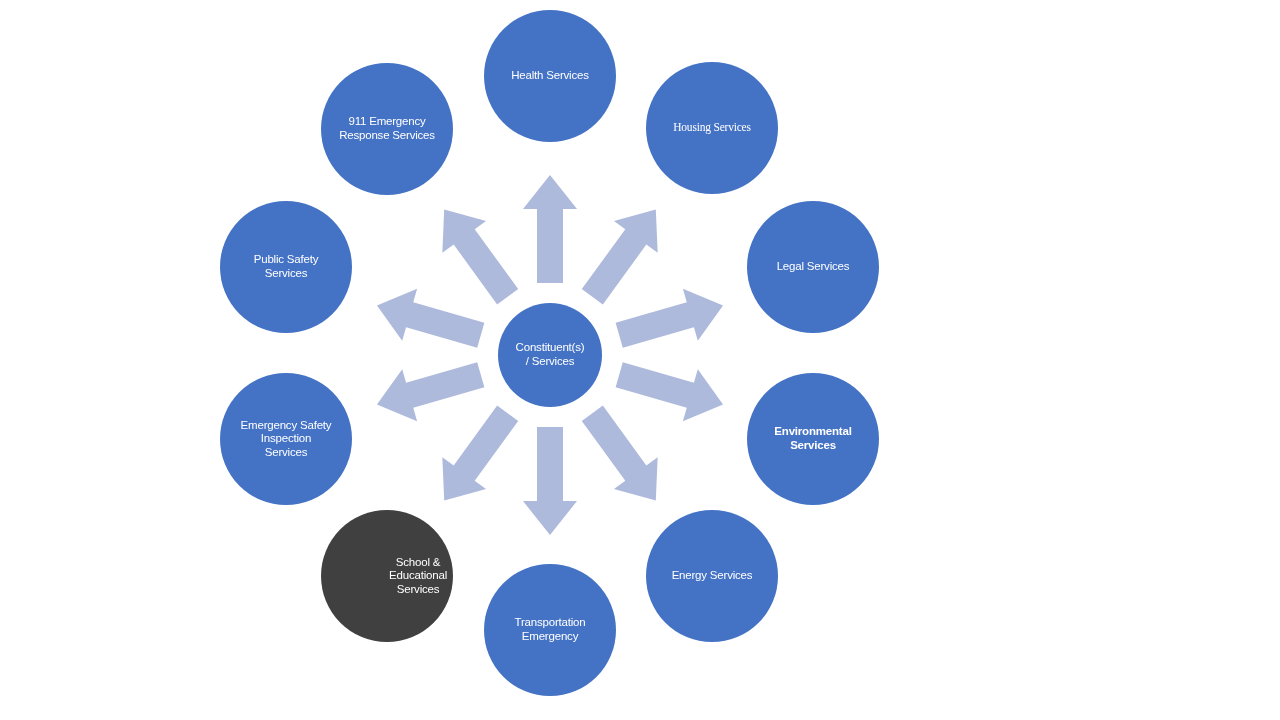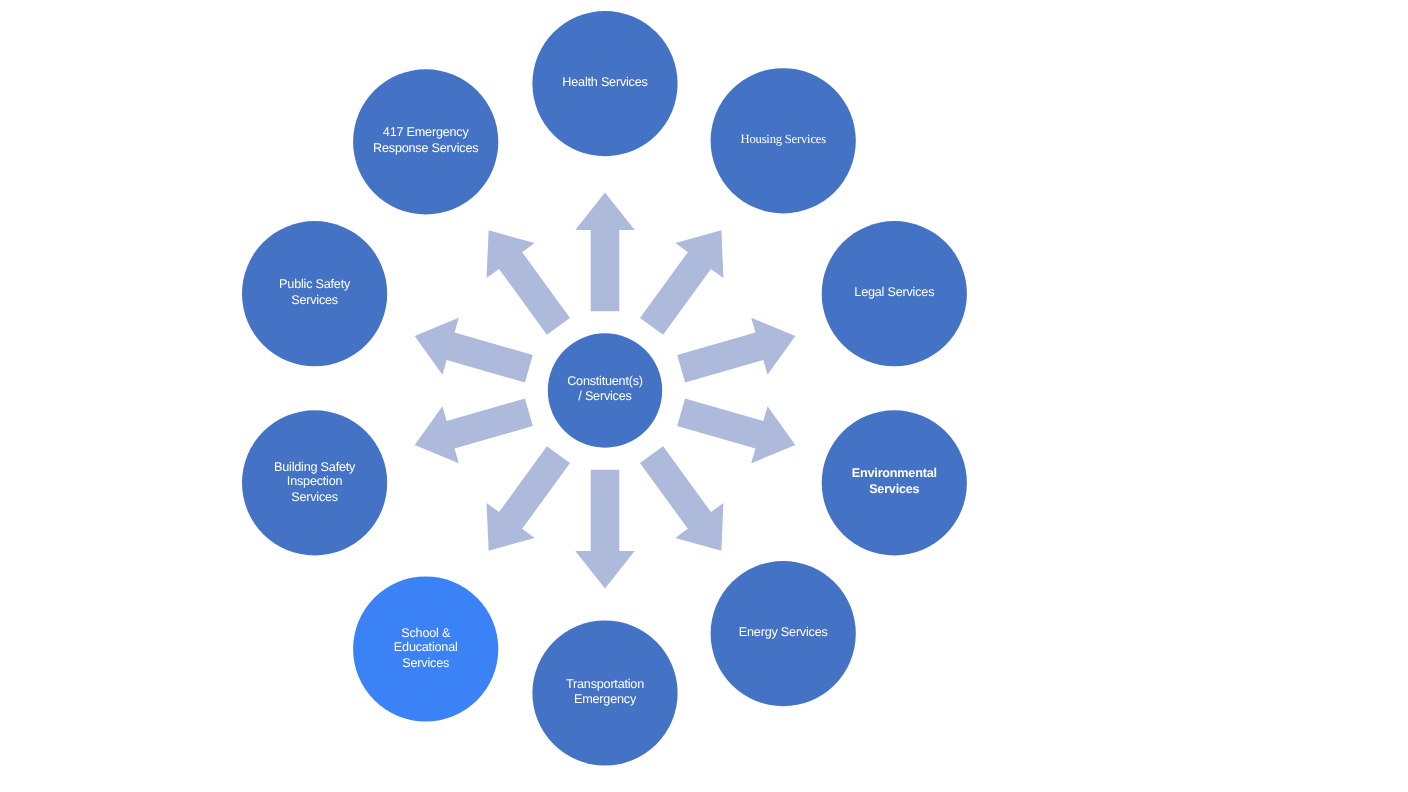--- a/index.html
+++ b/index.html
@@ -94,33 +94,33 @@
         <div class="node-label" style="color: rgb(255, 255, 255); font-weight: bold;">Environmental
 Services</div>
       </div>
       <div class="node spoke" style="left: 646px; top: 510px; width: 132px; height: 132px; background: rgb(68, 114, 196);">
         <div class="node-label" style="color: rgb(255, 255, 255);">Energy Services</div>
       </div>
       <div class="node spoke" style="left: 484px; top: 564px; width: 132px; height: 132px; background: rgb(68, 114, 196);">
         <div class="node-label" style="color: rgb(255, 255, 255);">Transportation
 Emergency</div>
       </div>
-      <div class="node spoke" style="left: 321px; top: 524px; width: 132px; height: 132px; background: #3b82f6;">
+      <div class="node spoke" style="left: 321px; top: 510px; width: 132px; height: 132px; background: #404040; justify-content: flex-end;">
         <div class="node-label" style="color: rgb(255, 255, 255);">School &amp;
 Educational
 Services</div>
       </div>
       <div class="node spoke" style="left: 220px; top: 373px; width: 132px; height: 132px; background: rgb(68, 114, 196);">
-        <div class="node-label" style="color: rgb(255, 255, 255);">Building Safety
+        <div class="node-label" style="color: rgb(255, 255, 255);">Emergency Safety
 Inspection
 Services</div>
       </div>
       <div class="node spoke" style="left: 220px; top: 201px; width: 132px; height: 132px; background: rgb(68, 114, 196);">
         <div class="node-label" style="color: rgb(255, 255, 255);">Public Safety
 Services</div>
       </div>
       <div class="node spoke" style="left: 321px; top: 63px; width: 132px; height: 132px; background: rgb(68, 114, 196);">
-        <div class="node-label" style="color: rgb(255, 255, 255);">417 Emergency
+        <div class="node-label" style="color: rgb(255, 255, 255);">911 Emergency
 Response Services</div>
       </div>
     </div>
 
 </div>
 
 </body></html>

